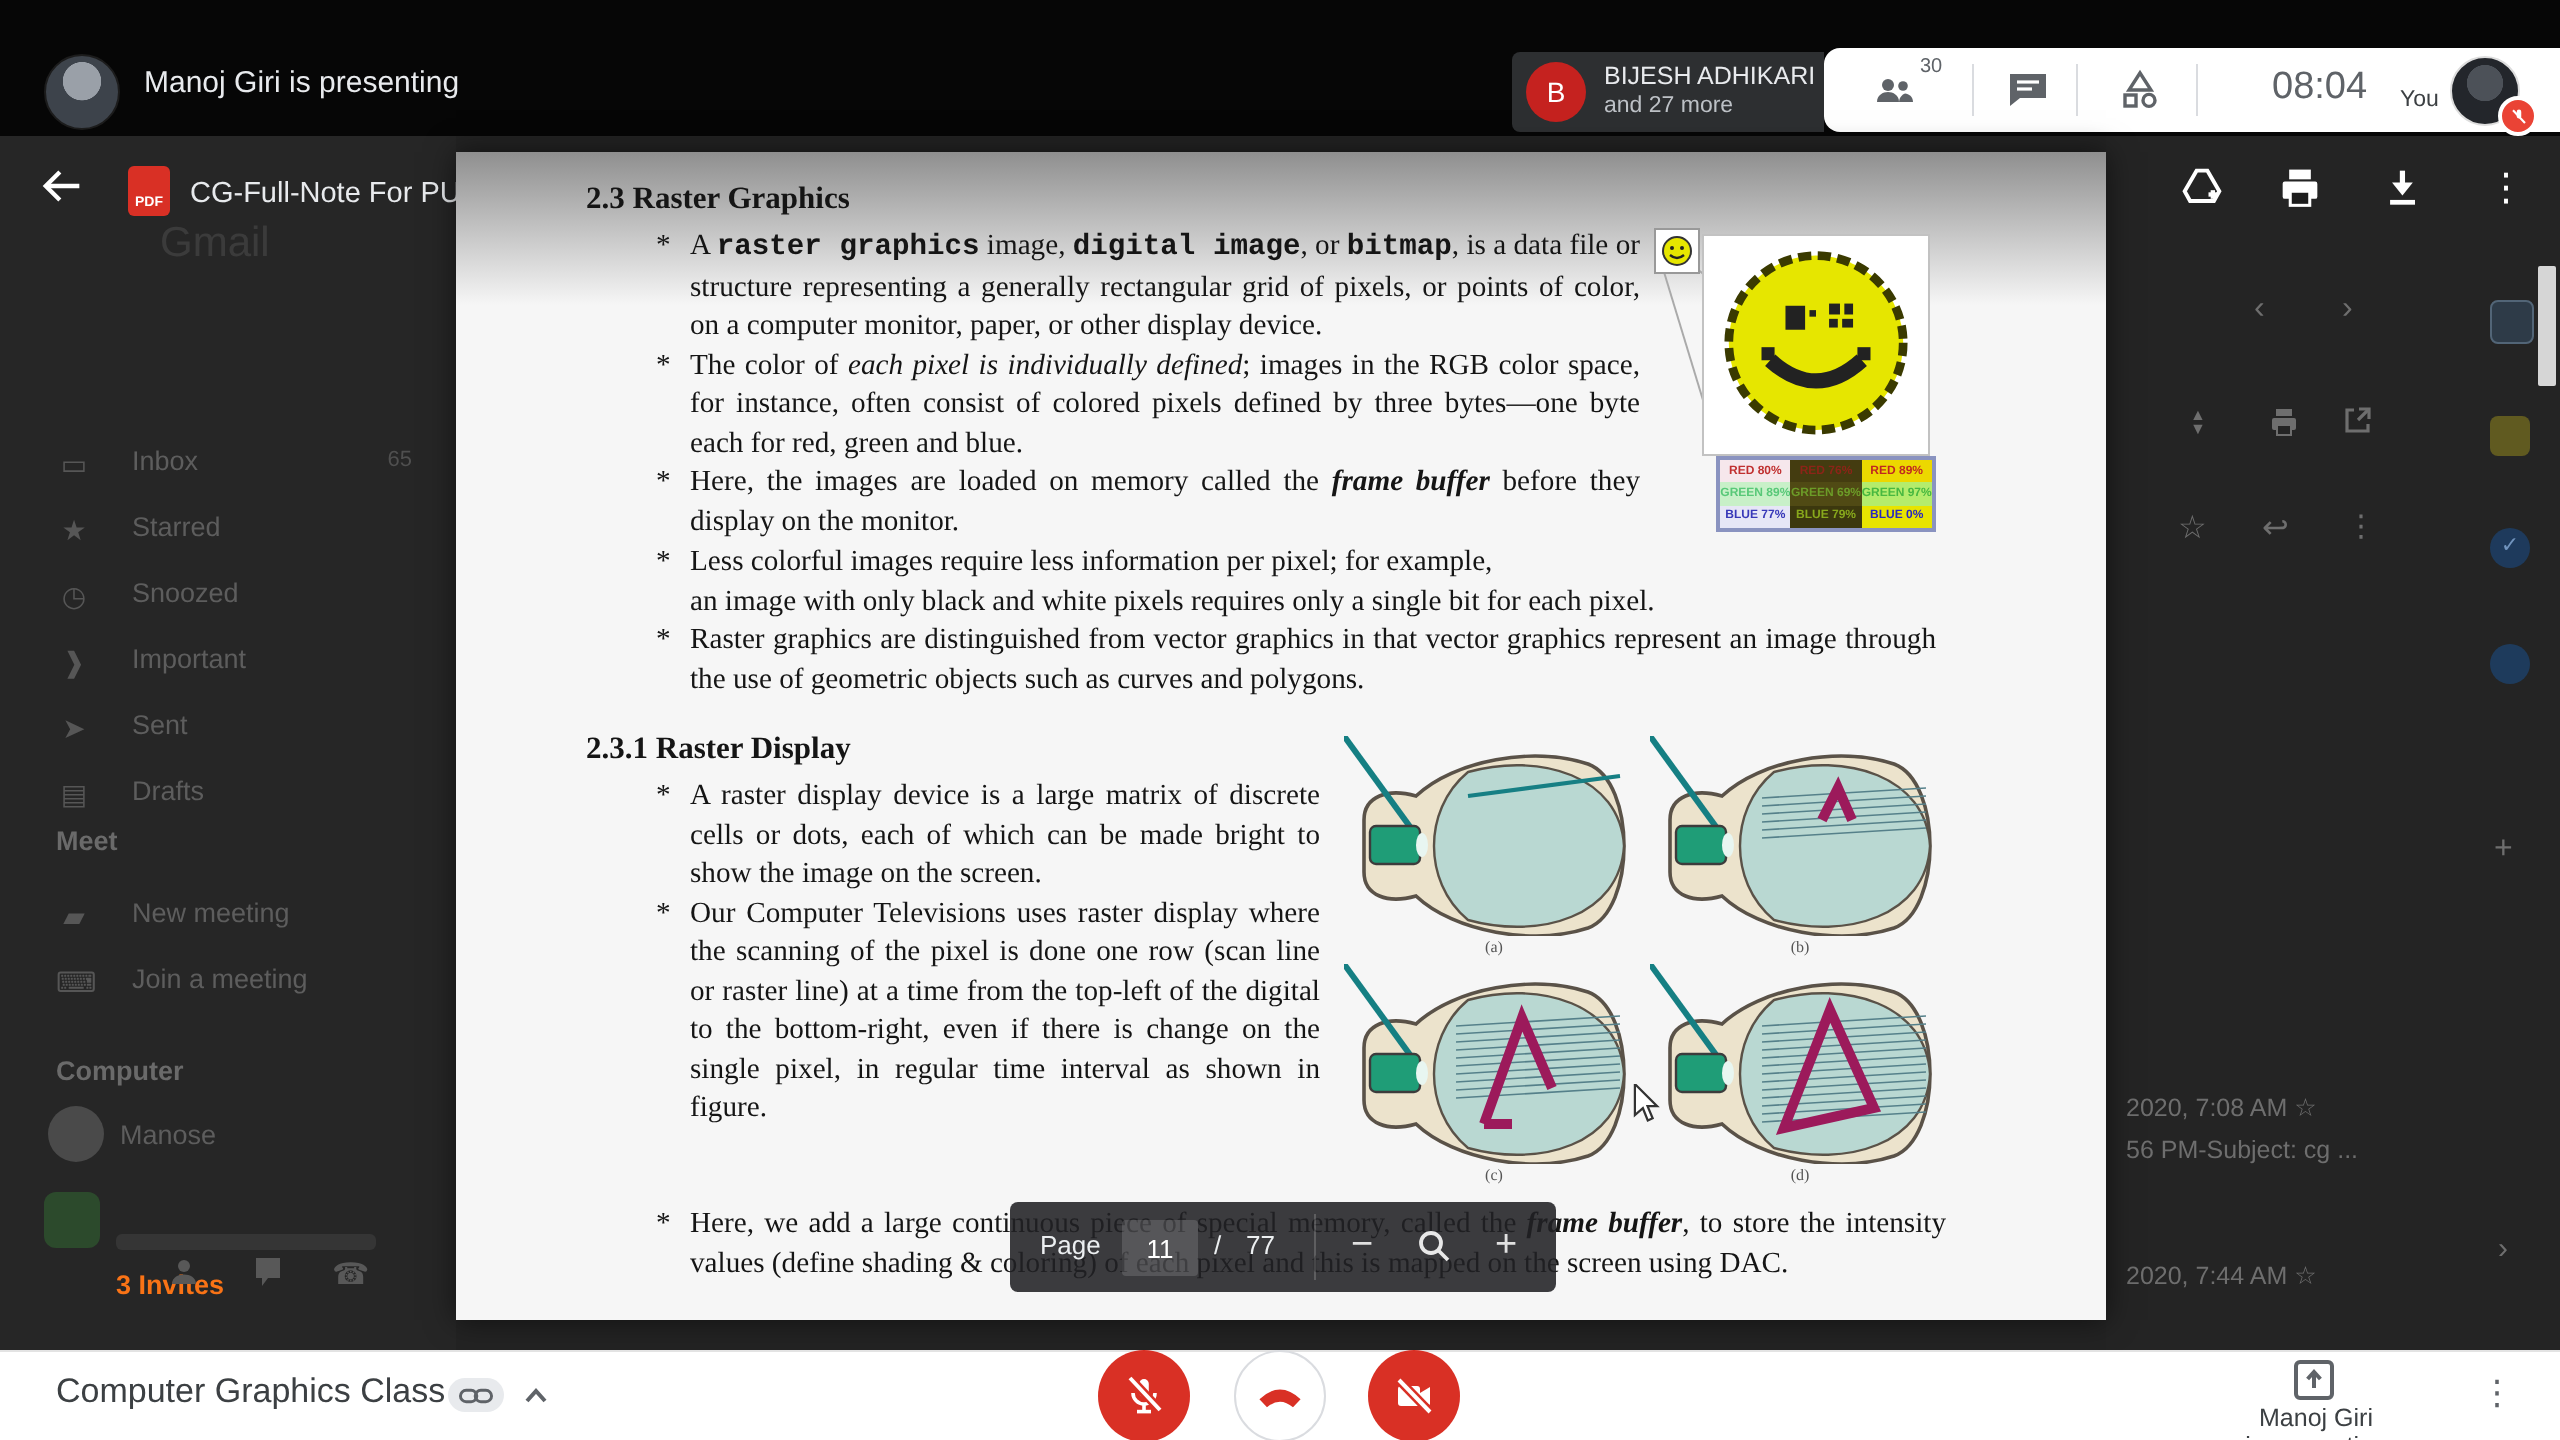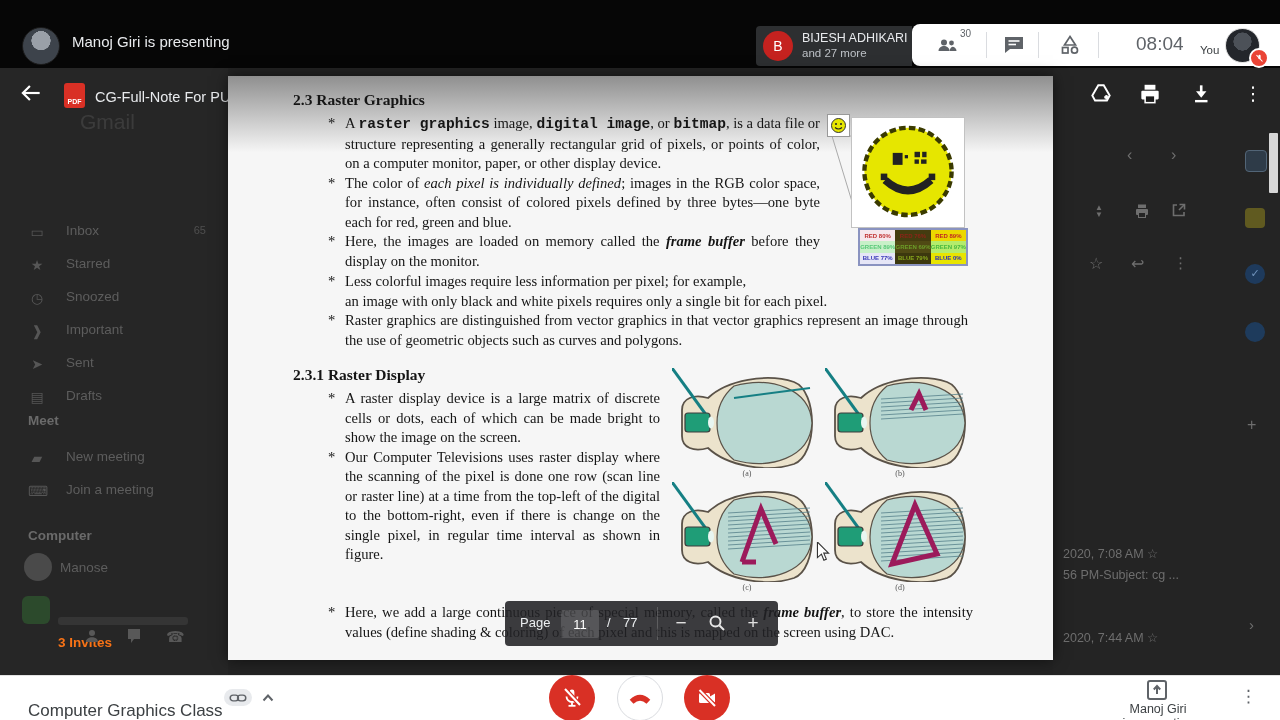--- a/index.html
+++ b/index.html
@@ -92,21 +92,21 @@
   .pc-div{position:absolute;left:152px;top:6px;width:1px;height:33px;background:rgba(255,255,255,.18);}
   .pc-btn{position:absolute;top:8px;width:28px;height:28px;color:#e0e0e0;font-size:19px;text-align:center;line-height:28px;cursor:pointer;}
 
   
   .faint{color:#6e6e6e;}
   .rail-ic{position:absolute;left:192px;width:20px;height:20px;border-radius:4px;opacity:.85;}
   .scroll-thumb{position:absolute;left:216px;top:65px;width:9px;height:60px;background:#d6d6d6;border-radius:1px;}
 
   
   .bottombar{position:absolute;left:0;top:675px;width:1280px;height:45px;background:#fff;border-top:1px solid #e3e3e3;}
-  .meet-name{position:absolute;left:28px;top:25px;font-size:17px;color:#3c4043;}
+  .meet-name{position:absolute;left:28px;top:10px;font-size:17px;color:#3c4043;}
   .link-chip{position:absolute;left:224px;top:13px;width:28px;height:17px;background:#e8eaed;border-radius:9px;
              display:flex;align-items:center;justify-content:center;}
   .chev-up{position:absolute;left:260px;top:14px;width:18px;height:18px;}
   .call-btn{position:absolute;top:-1px;width:46px;height:46px;border-radius:50%;border:none;cursor:pointer;
             display:flex;align-items:center;justify-content:center;}
   .red-btn{background:#d93025;}
   .white-btn{background:#fff;border:1px solid #dadce0;}
   .present-chip{position:absolute;left:1146px;top:3px;width:22px;height:22px;}
   .pr-name{position:absolute;left:1108px;top:26px;width:100px;text-align:center;font-size:12.5px;color:#3c4043;line-height:14px;}
   .kebab-b{position:absolute;left:1240px;top:10px;font-size:17px;color:#5f6368;width:16px;text-align:center;cursor:pointer;}

